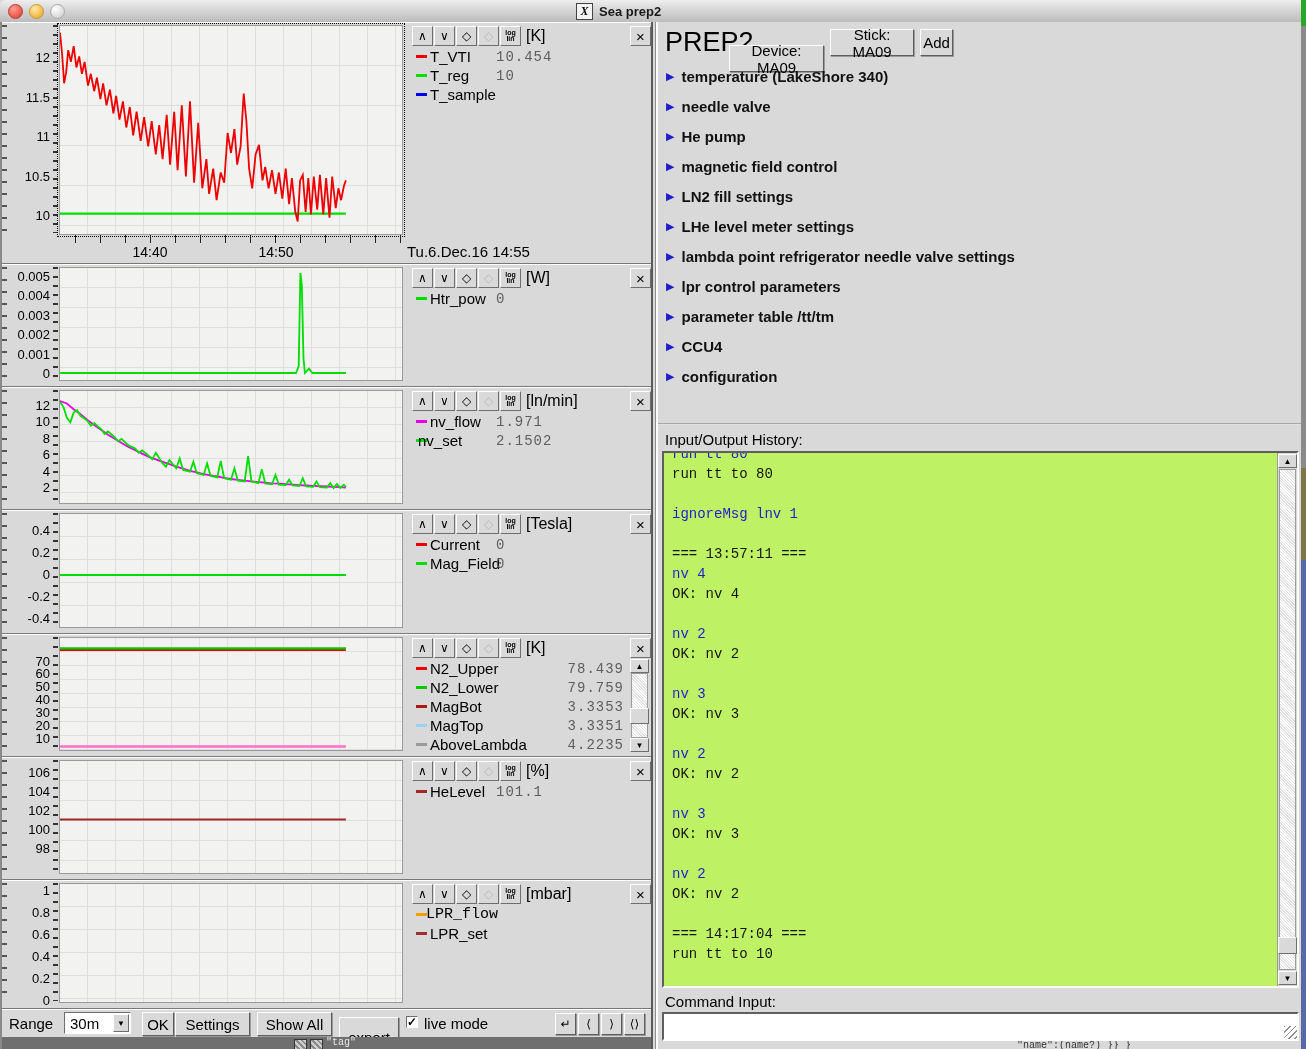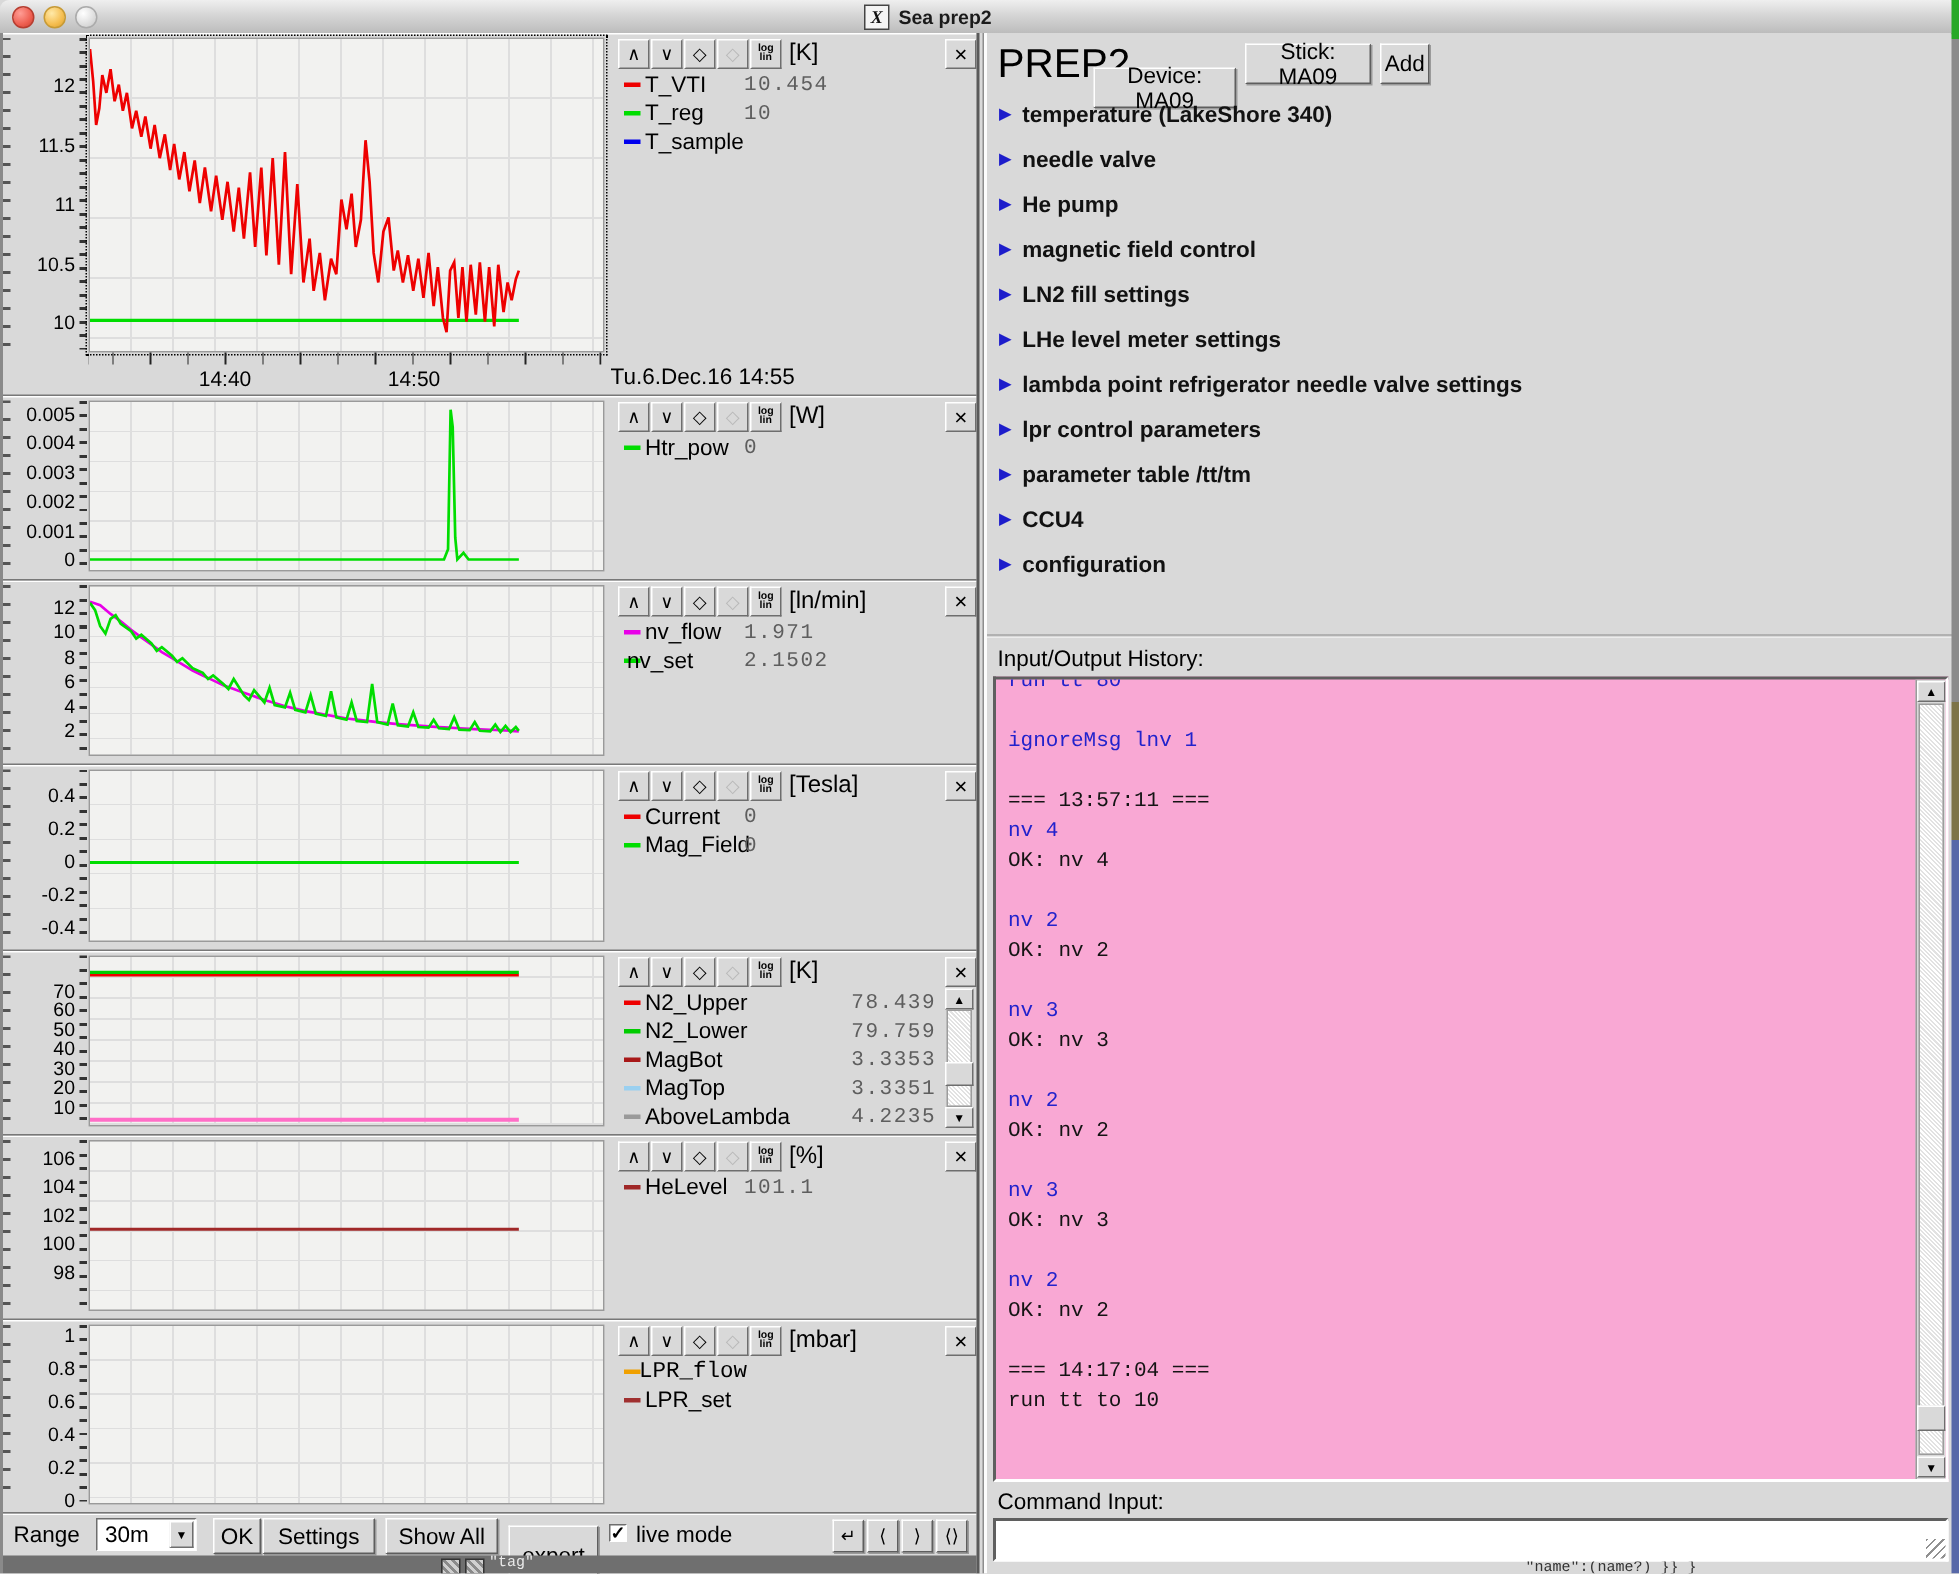--- a/index.html
+++ b/index.html
@@ -90,21 +90,21 @@
   #rp-title{position:absolute;left:7px;top:5px;font-size:27px;color:#000;}
   #device-button{left:71px;top:7px;width:95px;height:27px;margin-top:16px;}
   #stick-button{left:172px;top:7px;width:84px;height:27px;}
   #add-button{left:262px;top:7px;width:33px;height:27px;}
   .menu-item{position:absolute;left:8px;height:20px;display:flex;align-items:center;gap:7px;cursor:pointer;}
   .menu-item .tri{color:#1d1dcb;font-size:11px;line-height:11px;}
   .menu-item .mlab{font:bold 15px "Liberation Sans",sans-serif;color:#111;}
   #rp-divider{position:absolute;left:0;top:401px;width:645px;height:2px;
      background:linear-gradient(#8a8a8a,#ffffff);}
   #io-label{position:absolute;left:7px;top:409px;font-size:15px;color:#000;}
-  #history-box{position:absolute;left:4px;top:429px;width:637px;height:537px;background:#f9a8d4;
+  #history-box{position:absolute;left:4px;top:429px;width:637px;height:537px;background:#bef264;
      border:2px solid;border-color:#5f5f5f #ffffff #ffffff #5f5f5f;box-sizing:border-box;overflow:hidden;}
   #history-lines{position:absolute;left:8px;top:0;right:22px;}
   .hline{height:20px;font:14px "Liberation Mono",monospace;white-space:pre;}
   .hline.cmd{color:#2222cc;}
   .hline.resp{color:#141414;}
   #hsb{right:0;top:0;width:19px;height:533px;position:absolute;border-left:1px solid #9a9a9a;}
   #cmd-label{position:absolute;left:7px;top:971px;font-size:15px;color:#000;}
   #command-input{position:absolute;left:4px;top:990px;width:637px;height:29px;background:#fff;
      border:2px solid;border-color:#5f5f5f #ffffff #ffffff #5f5f5f;box-sizing:border-box;}
   #command-input input{position:absolute;left:2px;top:2px;width:600px;height:21px;border:none;outline:none;
@@ -444,20 +444,21 @@
         <span class="mlab">configuration</span>
       </div>
     </div>
 
   <div id="rp-divider"></div>
   <span id="io-label">Input/Output History:</span>
 
   <div id="history-box">
     <div id="history-lines">
         <div class="hline cmd" style="margin-top: -7px;">run tt 80</div>
+        <div class="hline resp">run tt to 80</div>
         <div class="hline resp"></div>
         <div class="hline cmd">ignoreMsg lnv 1</div>
         <div class="hline resp"></div>
         <div class="hline resp">=== 13:57:11 ===</div>
         <div class="hline cmd">nv 4</div>
         <div class="hline resp">OK: nv 4</div>
         <div class="hline resp"></div>
         <div class="hline cmd">nv 2</div>
         <div class="hline resp">OK: nv 2</div>
         <div class="hline resp"></div>

